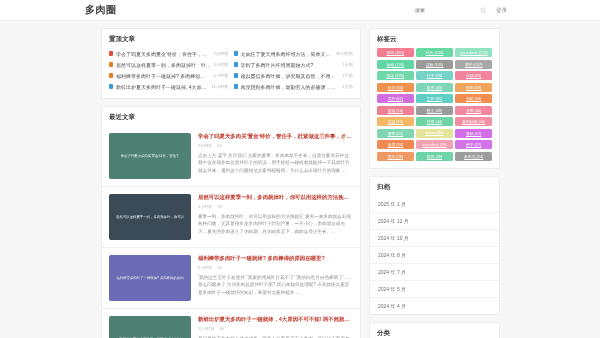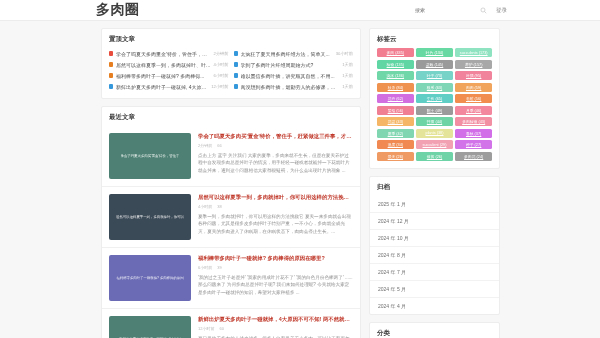--- a/index.html
+++ b/index.html
@@ -14,22 +14,22 @@
   .site-header {
     height: 21px;
     background: #ffffff;
     border-bottom: 1px solid #ececec;
     display: flex;
     align-items: center;
     position: relative;
   }
   .brand {
     position: absolute;
-    left: 96px;
-    font-size: 14px;
+    left: 85px;
+    font-size: 10px;
     font-weight: bold;
     color: #3f3f3f;
     letter-spacing: .5px;
   }
   .header-right {
     position: absolute;
     right: 93px;
     display: flex;
     align-items: center;
     gap: 9px;

